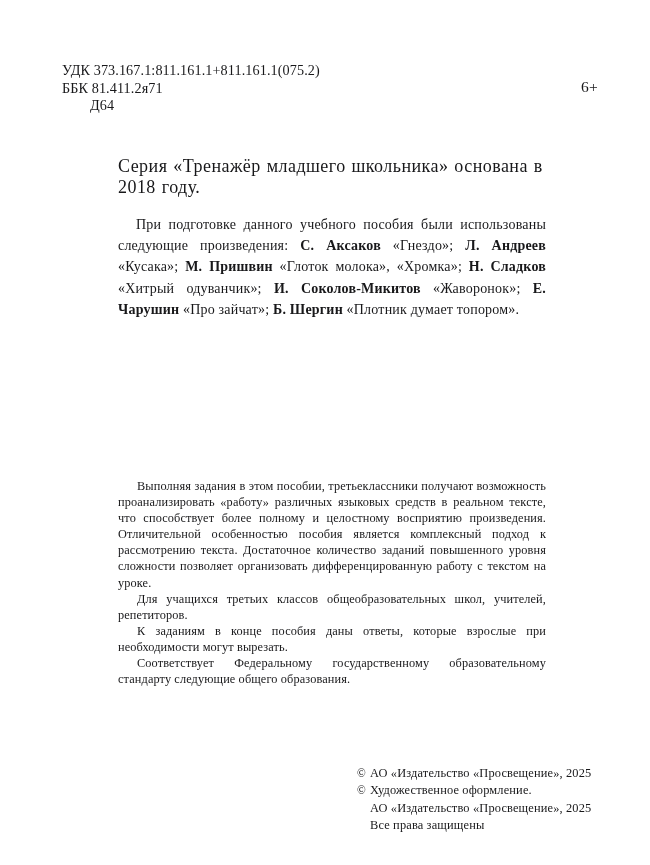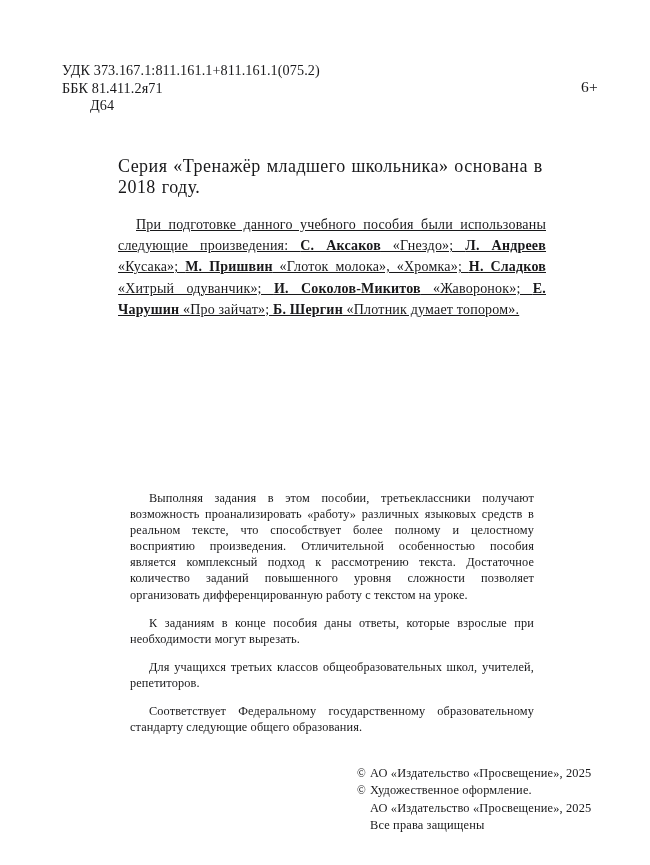--- a/index.html
+++ b/index.html
@@ -70,38 +70,37 @@
     left: 118px;
     top: 214px;
     width: 428px;
     font-size: 14px;
     line-height: 21.2px;
     text-align: justify;
     text-align-last: left;
     letter-spacing: 0.2px;
     text-indent: 18px;
     hyphens: manual;
-    text-decoration: underline;
   }
   .works-para b { font-weight: bold; }
 
   
   .annotation {
     position: absolute;
     left: 118px;
     top: 478px;
     width: 428px;
     font-size: 12.3px;
     line-height: 16.1px;
     text-align: justify;
     text-align-last: left;
     letter-spacing: 0.12px;
   }
   .annotation p {
-    margin: 12px;
+    margin: 0;
     text-indent: 19px;
   }
 
   
   .isbn {
     position: absolute;
     left: 62px;
     top: 718px;
     font-size: 14.6px;
     font-weight: bold;
@@ -142,22 +141,22 @@
 
   <div class="series-line">Серия «Тренажёр младшего школьника» основана в 2018 году.</div>
 
 
   <div class="works-para">
     <span>При подготовке данного учебного пособия были использованы следующие произведения: </span><span id="works-list"><b>С. Аксаков</b><span> «Гнездо»; </span><b>Л. Андреев</b><span> «Кусака»; </span><b>М. Пришвин</b><span> «Глоток молока», «Хромка»; </span><b>Н. Сладков</b><span> «Хитрый одуванчик»; </span><b>И. Соколов-Микитов</b><span> «Жаворонок»; </span><b>Е. Чарушин</b><span> «Про зайчат»; </span><b>Б. Шергин</b><span> «Плотник думает топором».</span></span>
   </div>
 
   <div class="annotation" id="annotation-block">
       <p>Выполняя задания в этом пособии, третьеклассники получают возможность проанализировать «работу» различных языковых средств в реальном тексте, что способствует более полному и целостному восприятию произведения. Отличительной особенностью пособия является комплексный подход к рассмотрению текста. Достаточное количество заданий повышенного уровня сложности позволяет организовать дифференцированную работу с текстом на уроке.</p>
+      <p>Для учащихся третьих классов общеобразовательных школ, учителей, репетиторов.</p>
       <p>К заданиям в конце пособия даны ответы, которые взрослые при необходимости могут вырезать.</p>
-      <p>Для учащихся третьих классов общеобразовательных школ, учителей, репетиторов.</p>
       <p>Соответствует Федеральному государственному образовательному стандарту следующие общего образования.</p>
     </div>
 
 
   <div class="copyright" id="copyright-block">
       <span class="copyright-line"><span class="mark">©</span><span>АО «Издательство «Просвещение», 2025</span></span>
       <span class="copyright-line"><span class="mark">©</span><span>Художественное оформление.</span></span>
       <span class="copyright-line sub"><span>АО «Издательство «Просвещение», 2025</span></span>
       <span class="copyright-line sub"><span>Все права защищены</span></span>
     </div>

